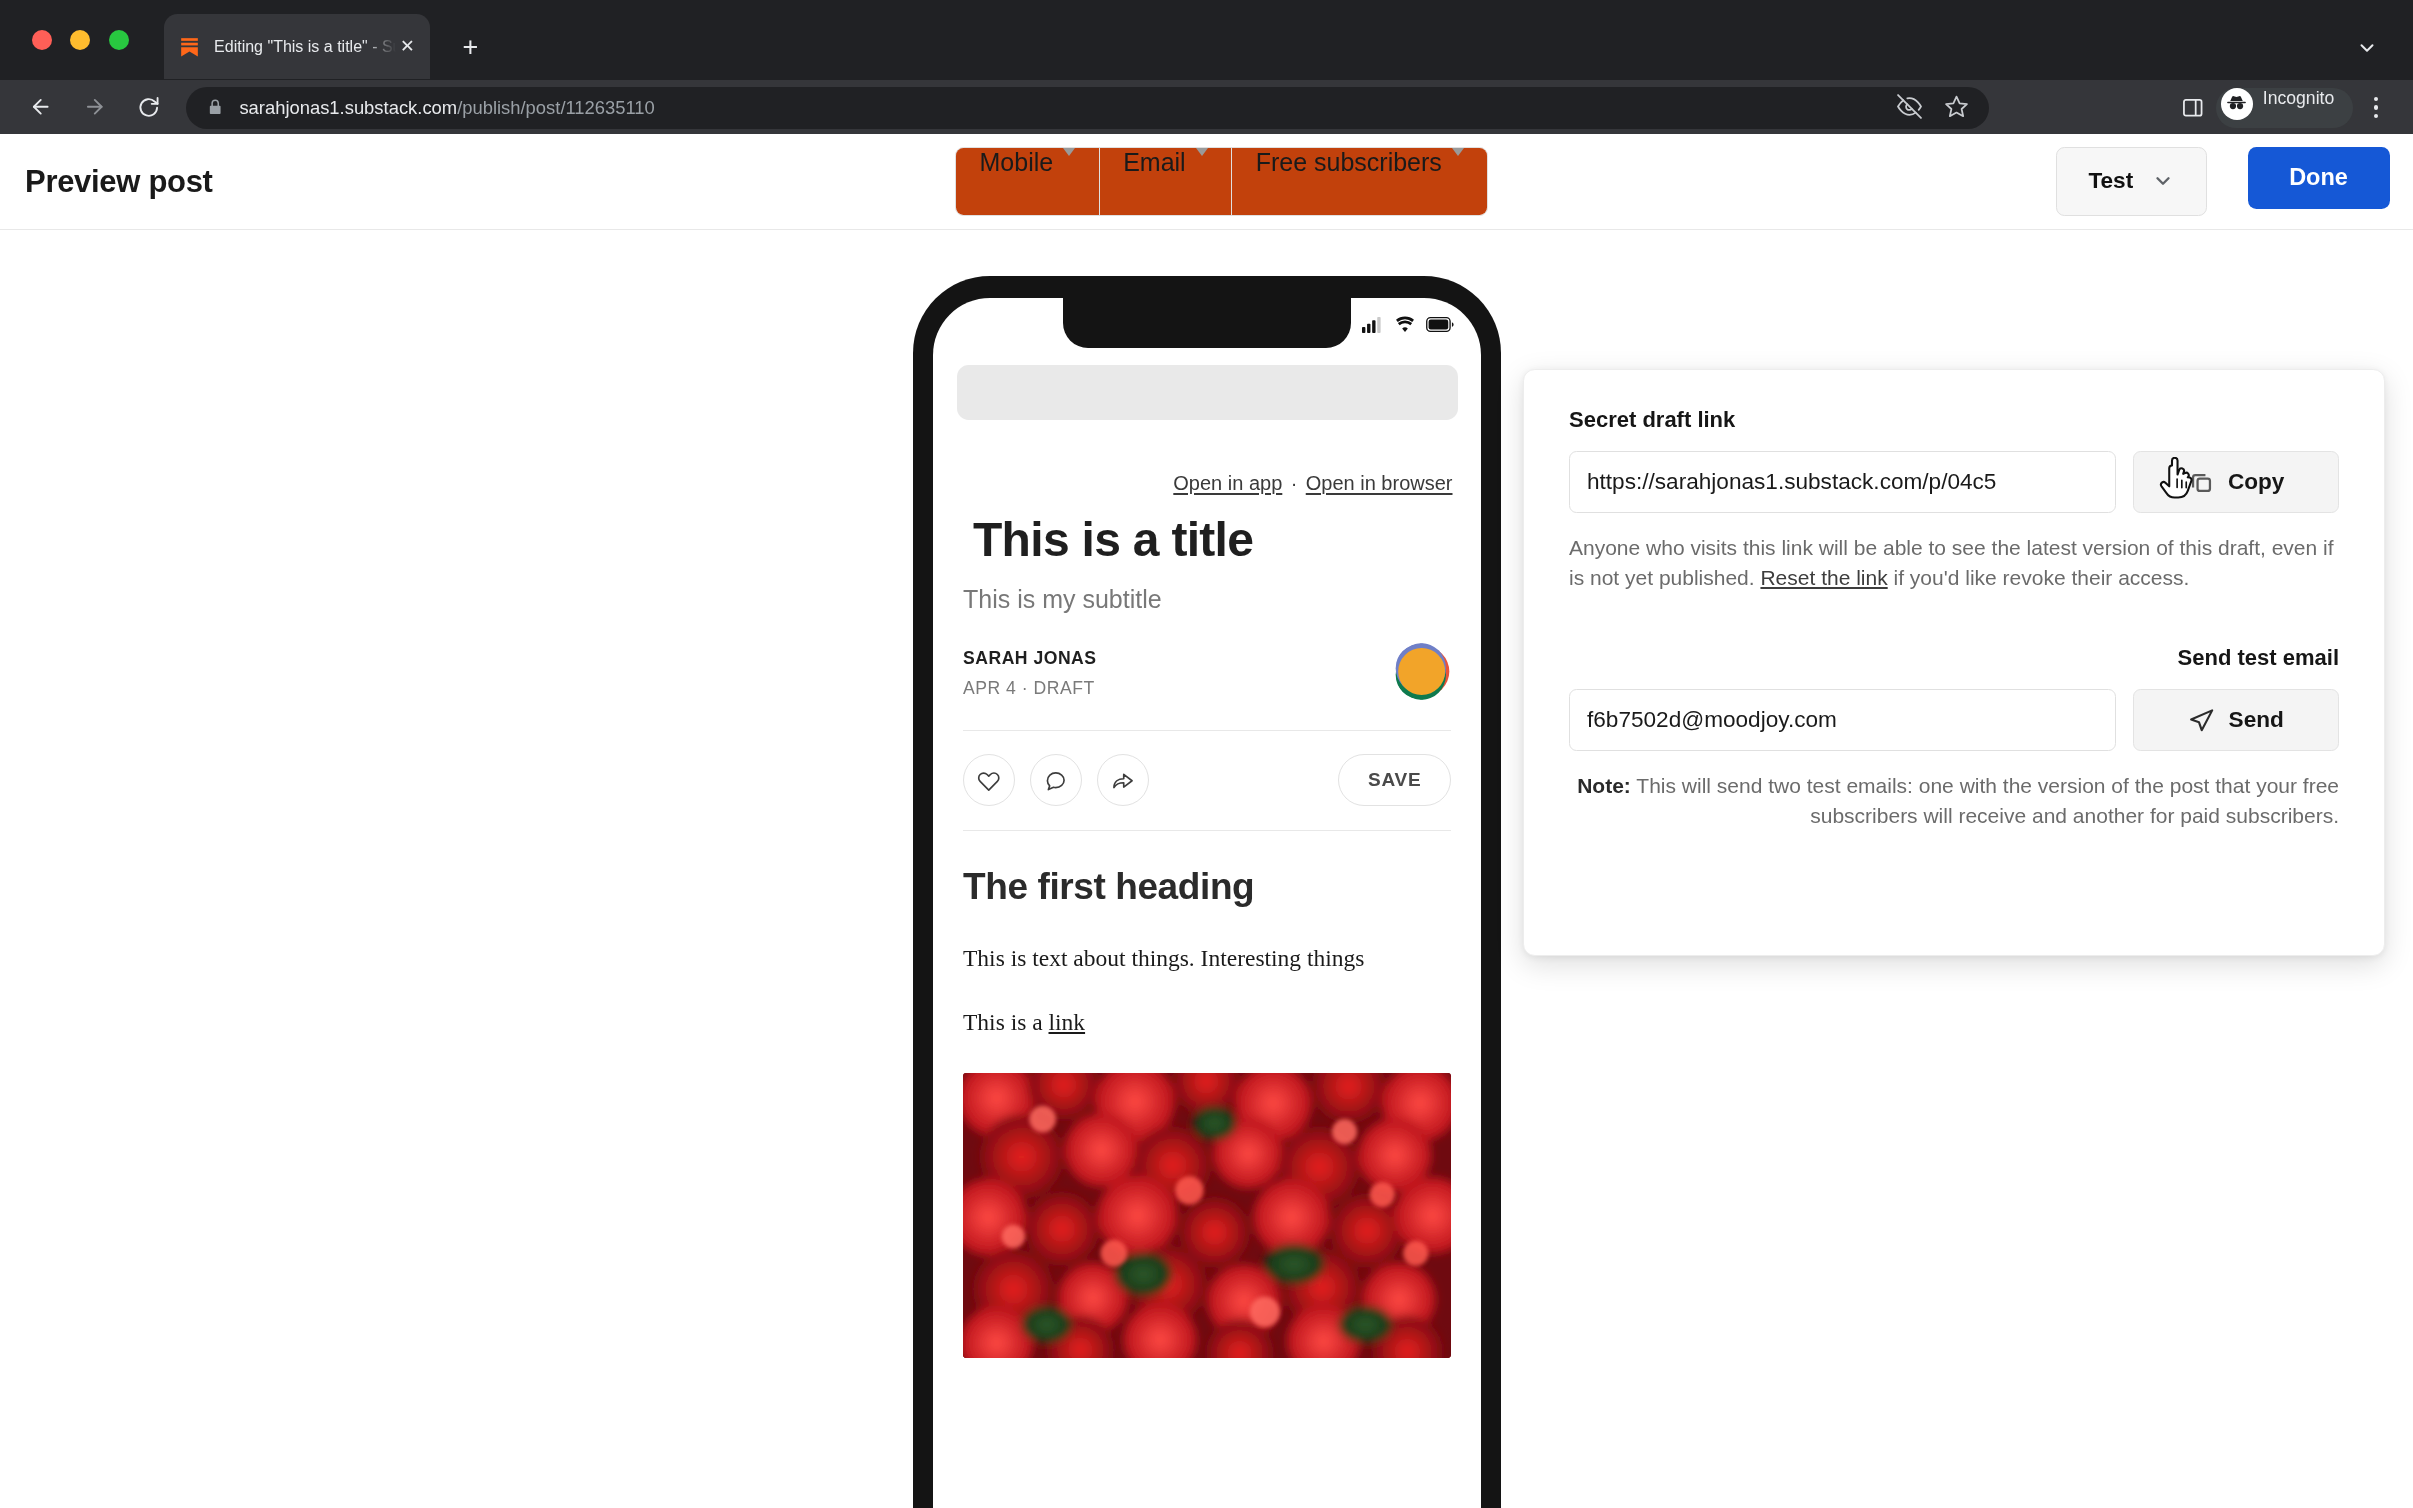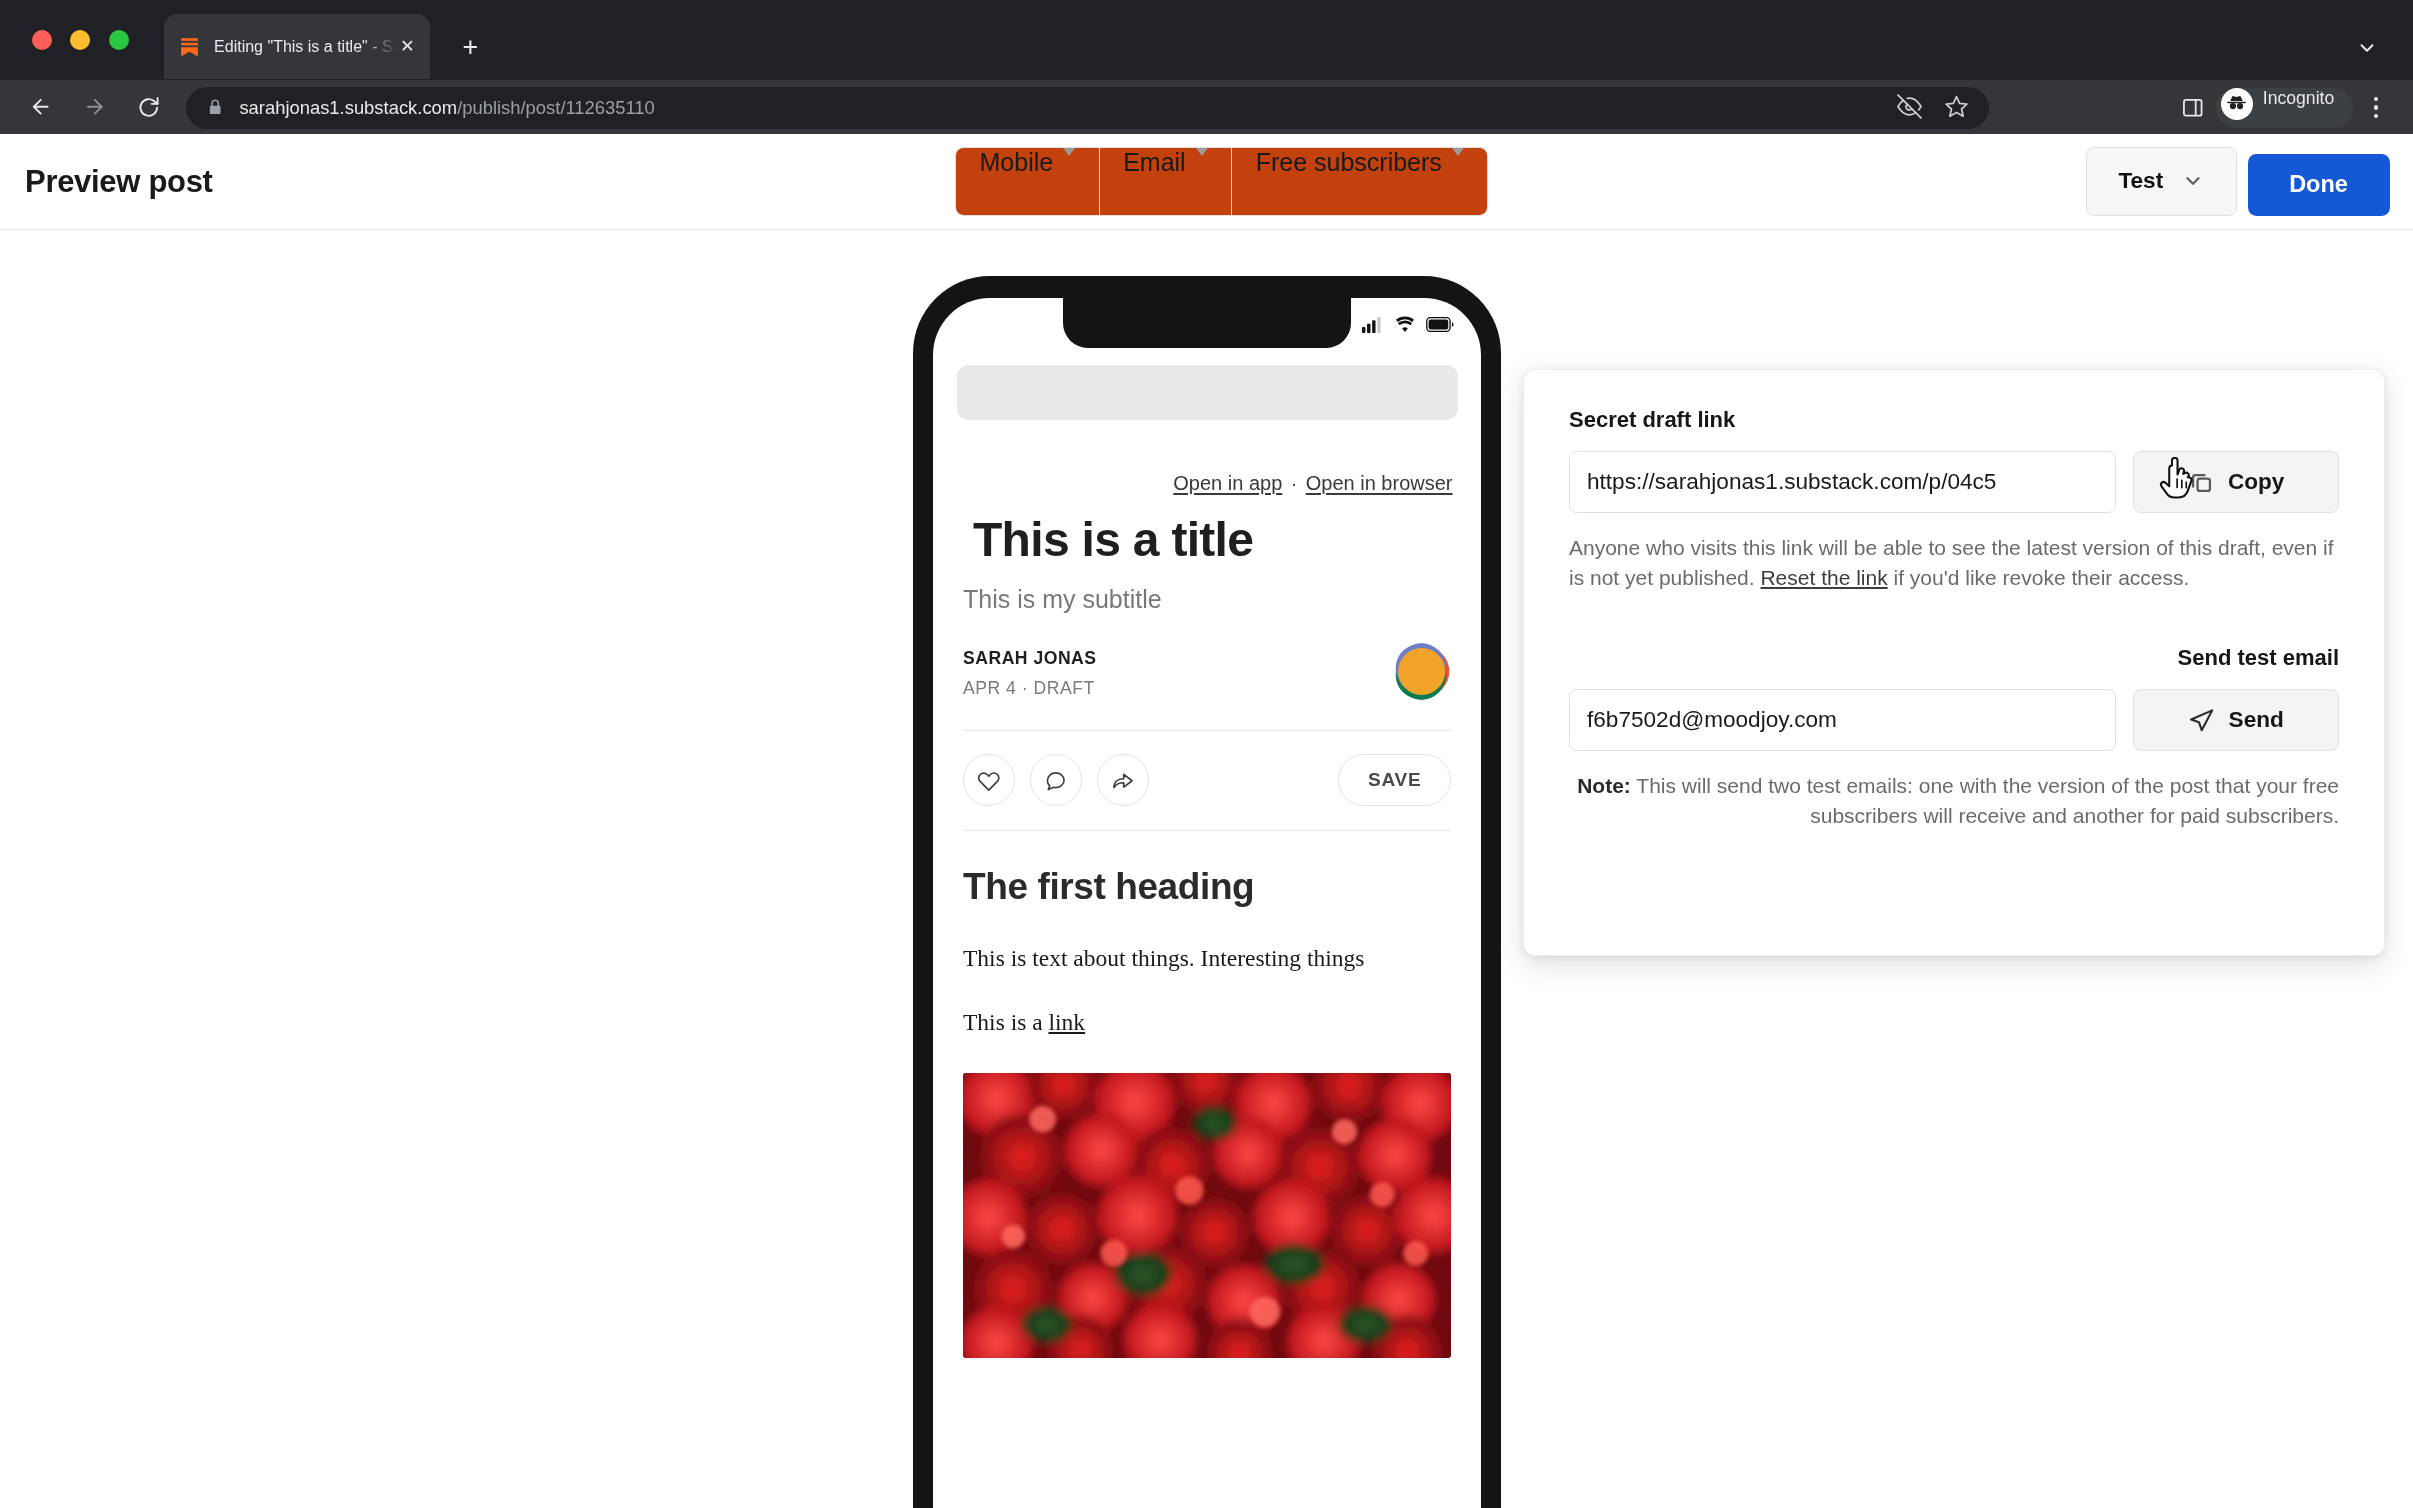--- a/index.html
+++ b/index.html
@@ -154,21 +154,21 @@
   .vs-btn:last-child { border-right: none; }
   .caret-down {
     width: 0; height: 0;
     border-left: 6.7px solid transparent;
     border-right: 6.7px solid transparent;
     border-top: 8.4px solid #9a9a9a;
     display: block;
   }
   #header-right {
     position: absolute; right: 23.5px; top: 12.6px;
-    display: flex; align-items: flex-end; gap: 11px;
+    display: flex; align-items: flex-start; gap: 41px;
   }
   #test-btn {
     height: 69px; min-width: 151px;
     border: 0.8px solid #e0e0e0; border-radius: 8.4px;
     background: #f7f7f7;
     display: flex; align-items: center; justify-content: center; gap: 18.4px;
     padding: 0 27px;
     font-size: 22.6px; font-weight: 700; color: #111;
   }
   #done-btn {

